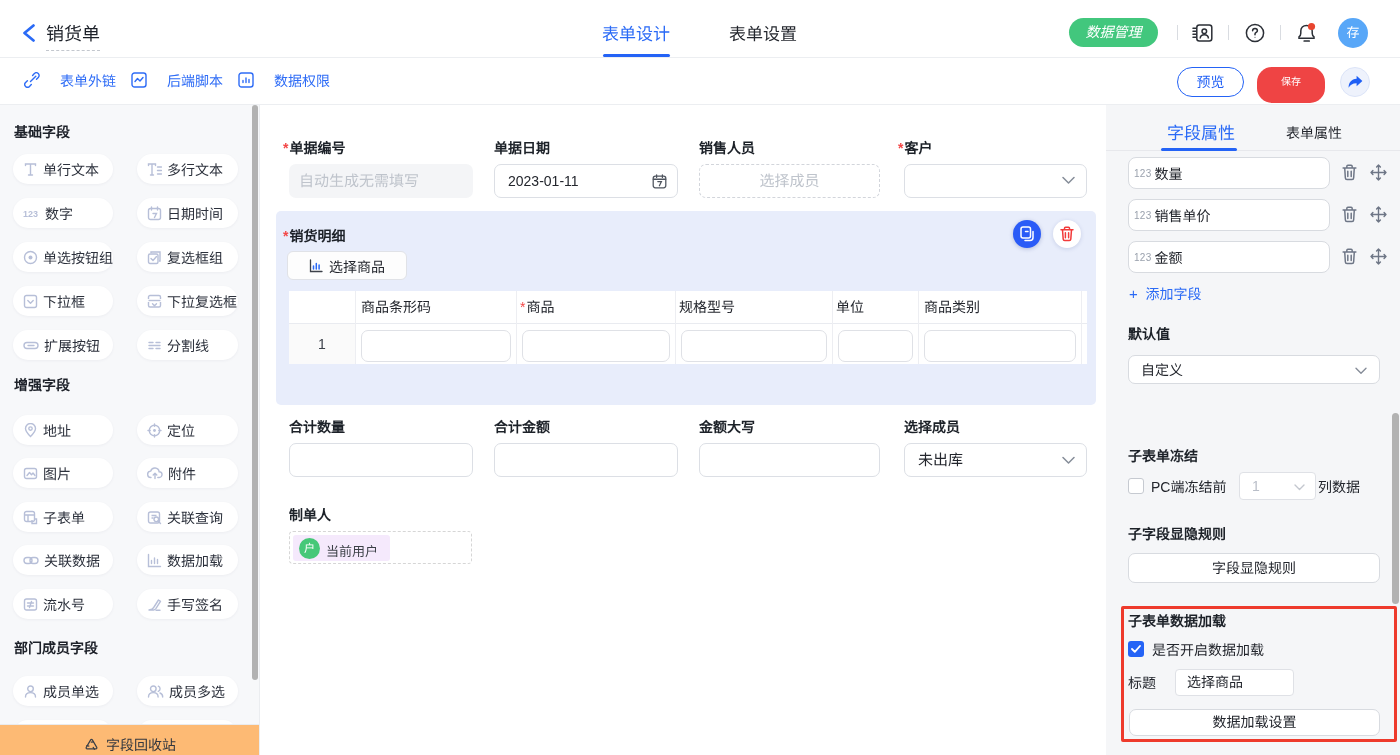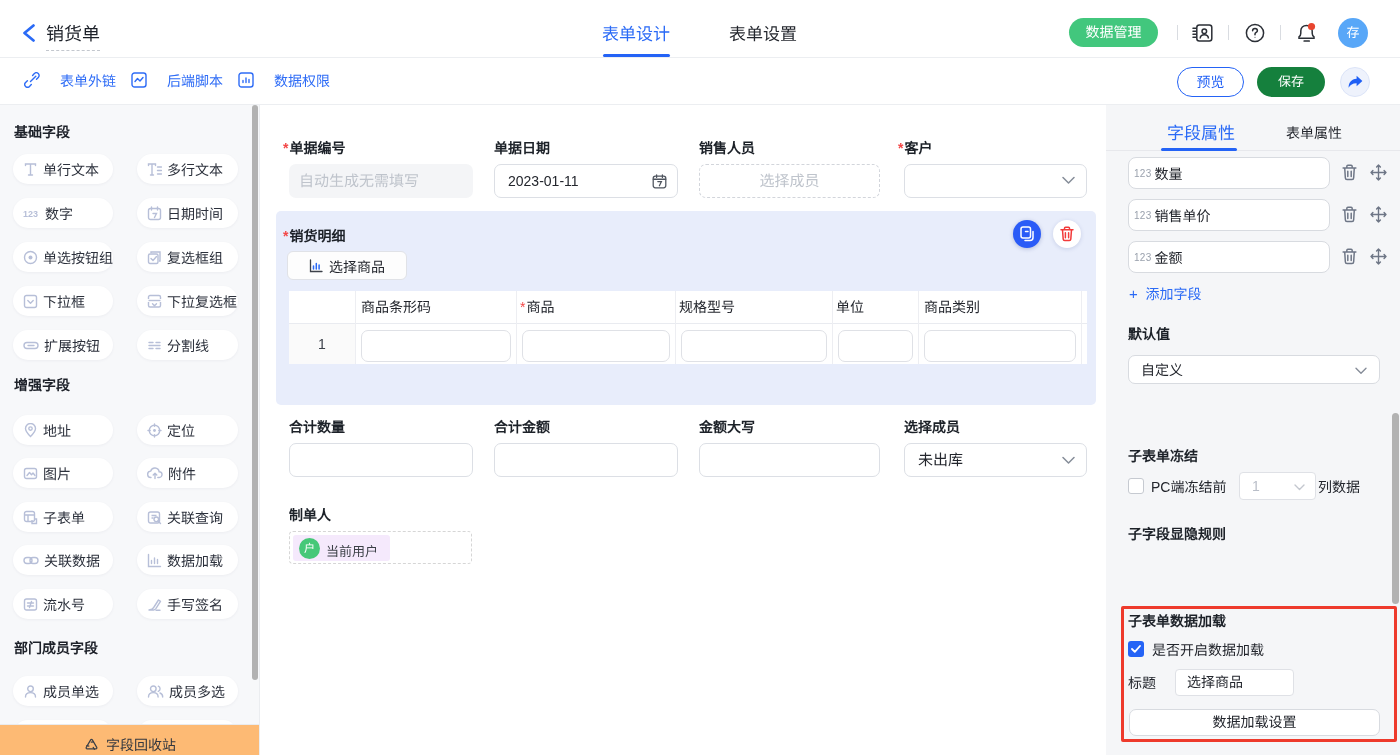--- a/index.html
+++ b/index.html
@@ -8,29 +8,29 @@
 body { font-family:"Liberation Sans",sans-serif; color:#1d2129; background:#fff; }
 #app { position:relative; width:1400px; height:755px; overflow:hidden;margin-top:8px; }
 .abs { position:absolute; }
 
 
 #hdr { position:absolute; left:0; top:0; width:1400px; height:50px; background:#fff; border-bottom:1px solid #eceef1; z-index:5; }
 #hdr .title { position:absolute; left:46px; top:11px; font-size:18px; font-weight:500; color:#1d2129; border-bottom:1px dashed #c3c7ce; padding-bottom:5px; }
 #tab1 { position:absolute; left:602px; top:12px; font-size:17px; color:#2a6af6; font-weight:500; }
 #tab1u { position:absolute; left:603px; top:46px; width:67px; height:3px; background:#2463f6; border-radius:2px; }
 #tab2 { position:absolute; left:729px; top:12px; font-size:17px; color:#23262d; }
-#btn-dm { position:absolute; left:1069px; top:10px; width:89px; height:29px; border-radius:15px; background:#42c77d; color:#fff; font-size:14px; text-align:center; line-height:29px; }
+#btn-dm { position:absolute; left:1069px; top:10px; width:89px; height:29px; border-radius:15px; background:#42c77d; color:#fff; font-size:14px; text-align:center; line-height:29px;font-style:italic; }
 .vsep { position:absolute; top:17px; width:1px; height:15px; background:#d9dce1; }
 #avatar { position:absolute; left:1338px; top:10px; width:30px; height:30px; border-radius:50%; background:#58a7f8; color:#fff; font-size:13px; text-align:center; line-height:30px; }
 
 
 #tbar { position:absolute; left:0; top:51px; width:1400px; height:46px; background:#fff; border-bottom:1px solid #eceef1; z-index:4; }
 .tlink { position:absolute; top:11px; color:#2e6cf6; font-size:14px; display:flex; align-items:center; gap:20px; }
 #btn-preview { position:absolute; left:1177px; top:8px; width:67px; height:30px; border-radius:15px; border:1px solid #2463f6; color:#2463f6; background:#fff; font-size:14px; text-align:center; line-height:28px; }
-#btn-save { position:absolute; left:1257px; top:8px; width:68px; height:30px; border-radius:15px; background:#15803d; color:#fff; font-size:13px; text-align:center; line-height:30px; }
+#btn-save { position:absolute; left:1257px; top:8px; width:68px; height:36px; border-radius:15px; background:#ef4444; color:#fff; font-size:10px; text-align:center; line-height:30px; }
 #btn-share { position:absolute; left:1340px; top:8px; width:30px; height:30px; border-radius:50%; background:#eef2fc; border:1px solid #dce4f8; }
 
 
 #lsb { position:absolute; left:0; top:97px; width:260px; height:658px; background:#f7f8fa; border-right:1px solid #ebedf0; overflow:hidden; }
 .sec-title { position:absolute; left:14px; font-size:14px; font-weight:700; color:#1d2129; }
 .fbtn { position:absolute; width:100px; height:30px; background:#fff; border-radius:16px; box-shadow:0 1px 3px rgba(30,40,80,0.05); display:flex; align-items:center; padding-left:10px; gap:5px; font-size:14px; color:#2c313c; white-space:nowrap; }
 .fbtn svg { flex:0 0 auto; }
 #lsb-thumb { position:absolute; left:252px; top:0px; width:6px; height:575px; background:#b2b2b2; border-radius:3px; }
 #lsb-foot { position:absolute; left:0; top:619px; width:260px; height:39px; background:#fdba74; border-top:1px solid #e9ebee; display:flex; align-items:center; justify-content:center; gap:7px; font-size:14px; color:#33373f; }
 
@@ -469,20 +469,21 @@
     <div class="chk" style="left:22px;top:373px"></div>
     <div class="rtext" style="left:45px;top:371px">PC端冻结前</div>
     <div style="position:absolute;left:133px;top:367px;width:77px;height:28px;background:#fff;border:1px solid #dfe1e6;border-radius:4px;font-size:14px;color:#b9bec8;line-height:26px;padding-left:12px">1
       <svg style="position:absolute;right:10px;top:11px" width="11" height="7" viewBox="0 0 11 7" fill="none" stroke="#c3c7ce" stroke-width="1.4" stroke-linecap="round" stroke-linejoin="round">
           <path d="M1 1 L5.5 5.5 L10 1"></path>
         </svg>
     </div>
     <div class="rtext" style="left:212px;top:371px">列数据</div>
 
     <div class="rlabel" style="top:418px">子字段显隐规则</div>
+    <div class="rbtn" style="top:448px;height:30px;line-height:28px">字段显隐规则</div>
 
     <div id="redrect"></div>
     <div class="rlabel" style="top:505px">子表单数据加载</div>
     <div class="chk-on" style="left:22px;top:536px">
       <svg style="position:absolute;left:3px;top:4px" width="10" height="8" viewBox="0 0 10 8">
           <path d="M1 4 L3.8 6.8 L9 1" fill="none" stroke="#fff" stroke-width="1.8" stroke-linecap="round" stroke-linejoin="round"></path>
         </svg>
     </div>
     <div class="rtext" style="left:46px;top:534px">是否开启数据加载</div>
     <div class="rtext" style="left:22px;top:567px">标题</div>

